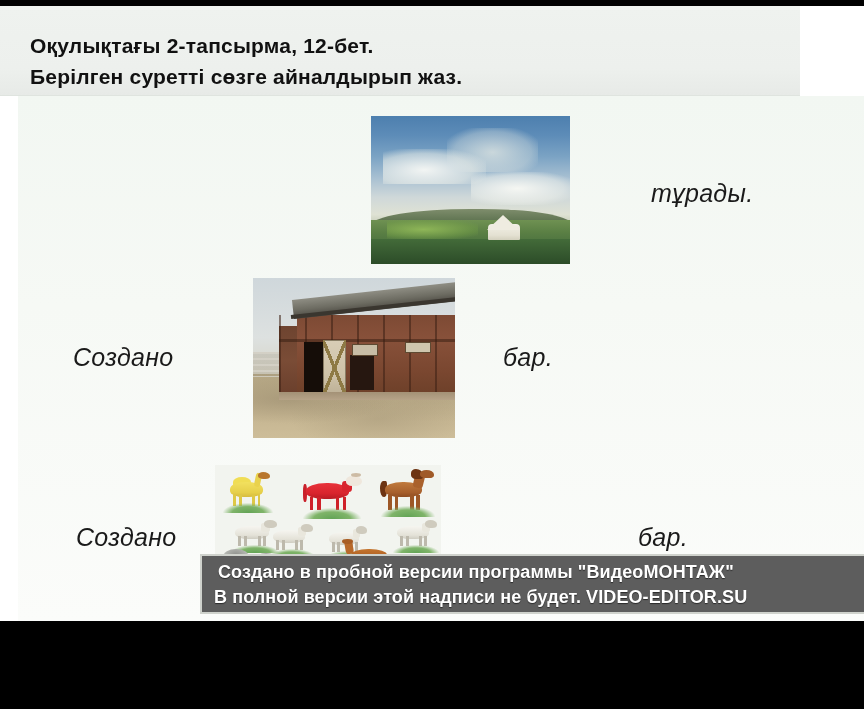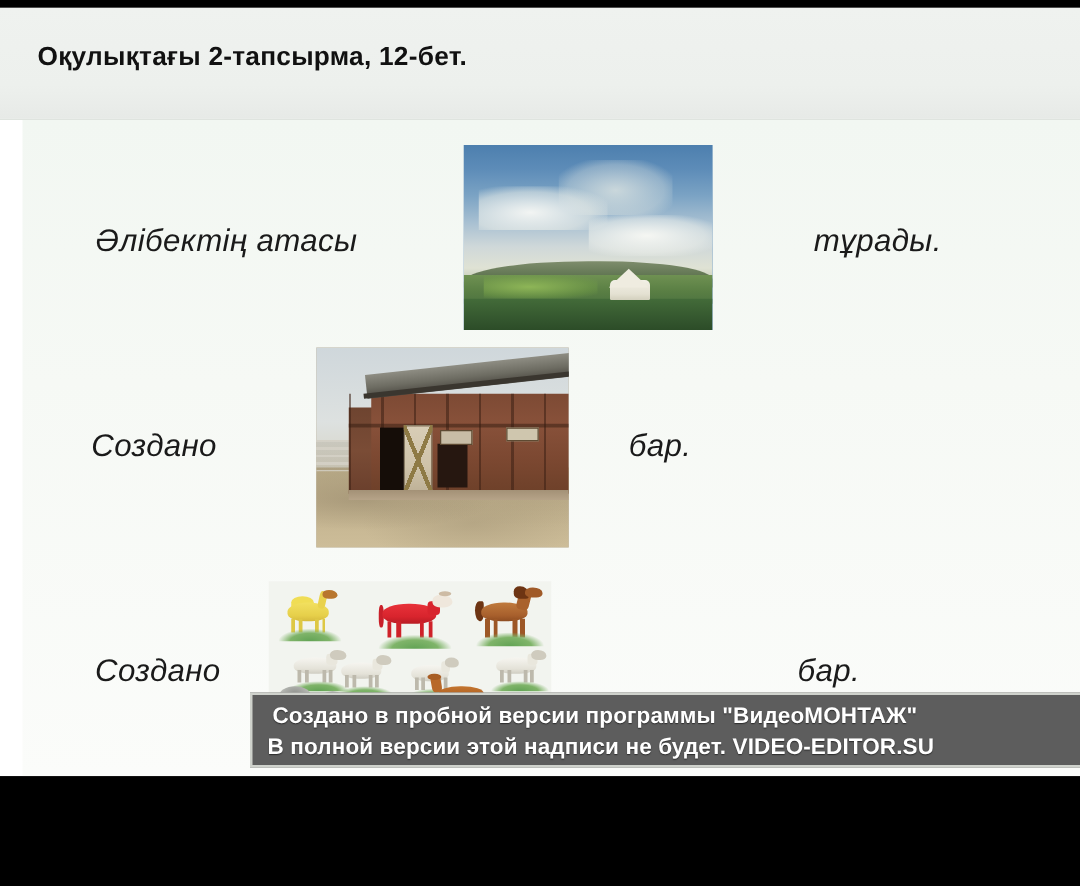--- a/index.html
+++ b/index.html
@@ -30,21 +30,21 @@
     height: 615px;
     background: #ffffff;
     overflow: hidden;
   }
 
   
   #header-band {
     position: absolute;
     left: 0;
     top: 0;
-    width: 864px;
+    width: 800px;
     height: 89px;
     background: #eef1ee;
     background: linear-gradient(to bottom, #eff2ef 0%, #edf0ed 70%, #e7eae7 100%);
     border-bottom: 1px solid #dfe4df;
   }
   .header-line {
     position: absolute;
     left: 30px;
     color: #111111;
     font-weight: bold;
@@ -379,25 +379,25 @@
 </style>
 </head>
 <body>
 
 <div id="screen">
 
   <div id="slide">
 
     <div id="header-band">
       <div class="header-line" id="header-line-1">Оқулықтағы 2-тапсырма, 12-бет.</div>
+      <div class="header-line" id="header-line-2">Берілген суретті сөзге айналдырып жаз.</div>
     </div>
 
     <div id="body-panel"></div>
 
-    <div class="word" id="word-1a">Әлібектің атасы</div>
 
     <div id="pic-steppe">
       <div class="sky"></div>
       <div class="cloud-b"></div>
       <div class="cloud-a"></div>
       <div class="cloud-c"></div>
       <div class="ridge"></div>
       <div class="field-far"></div>
       <div class="field-lit"></div>
       <div class="field-near"></div>

